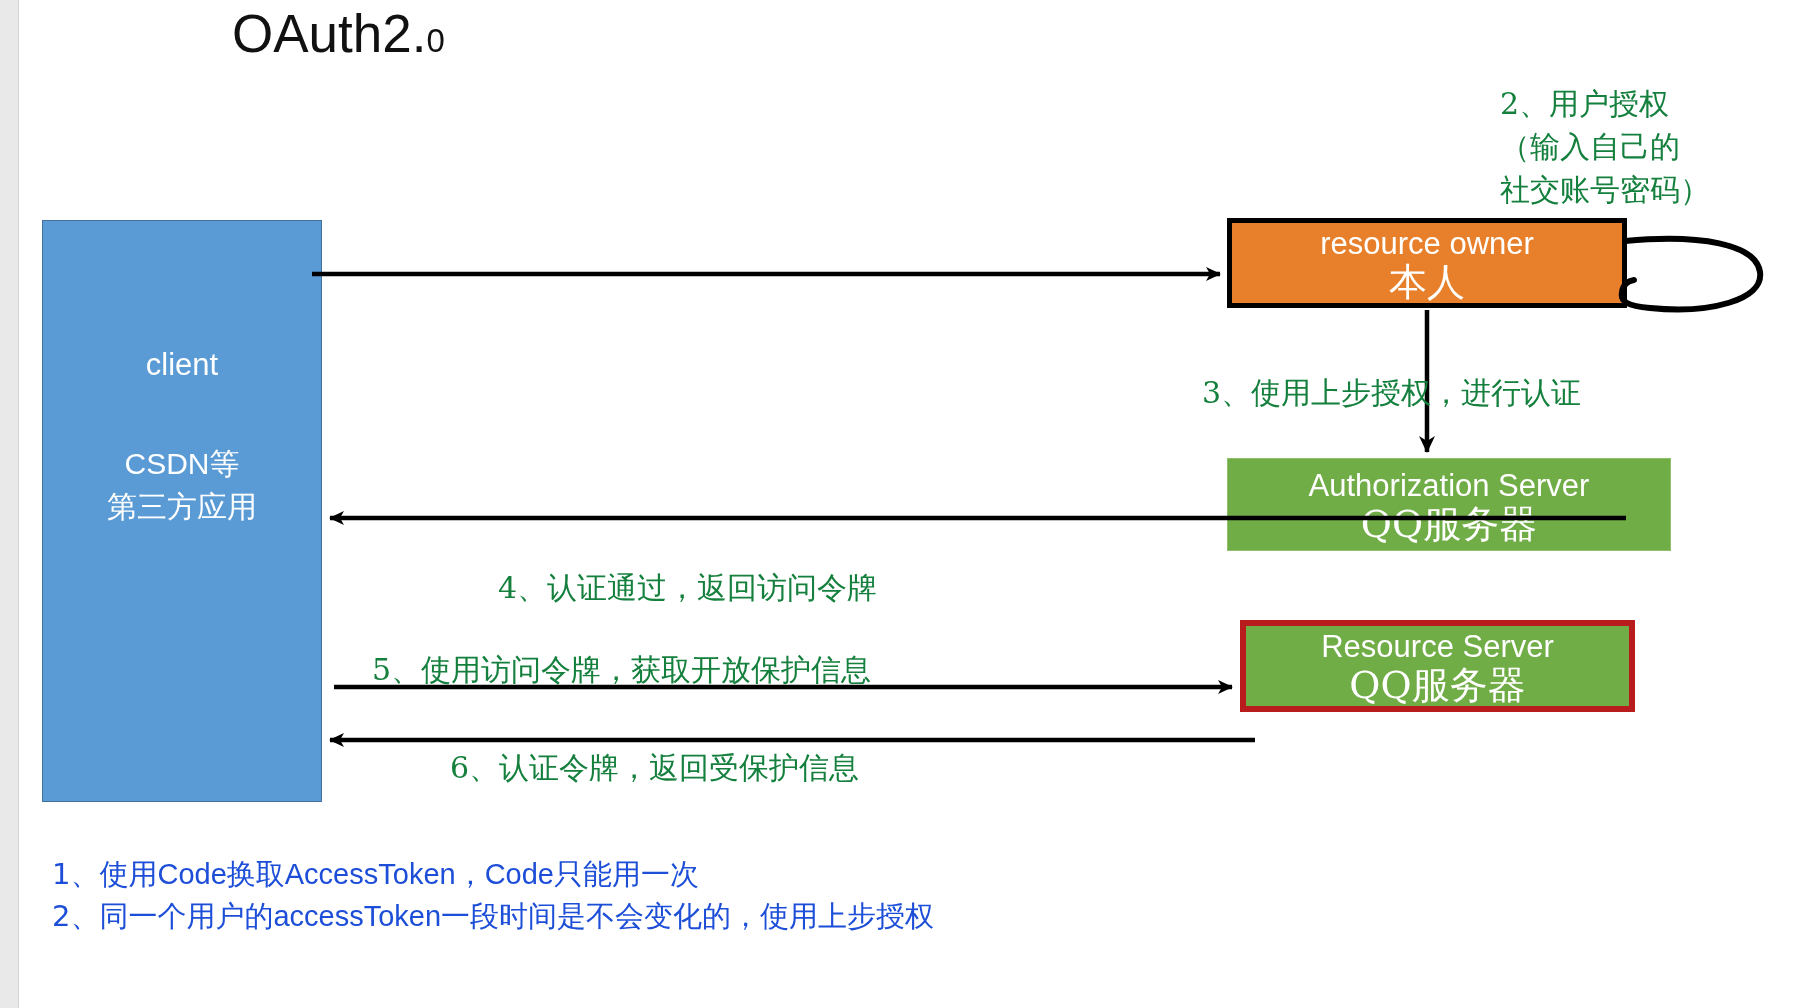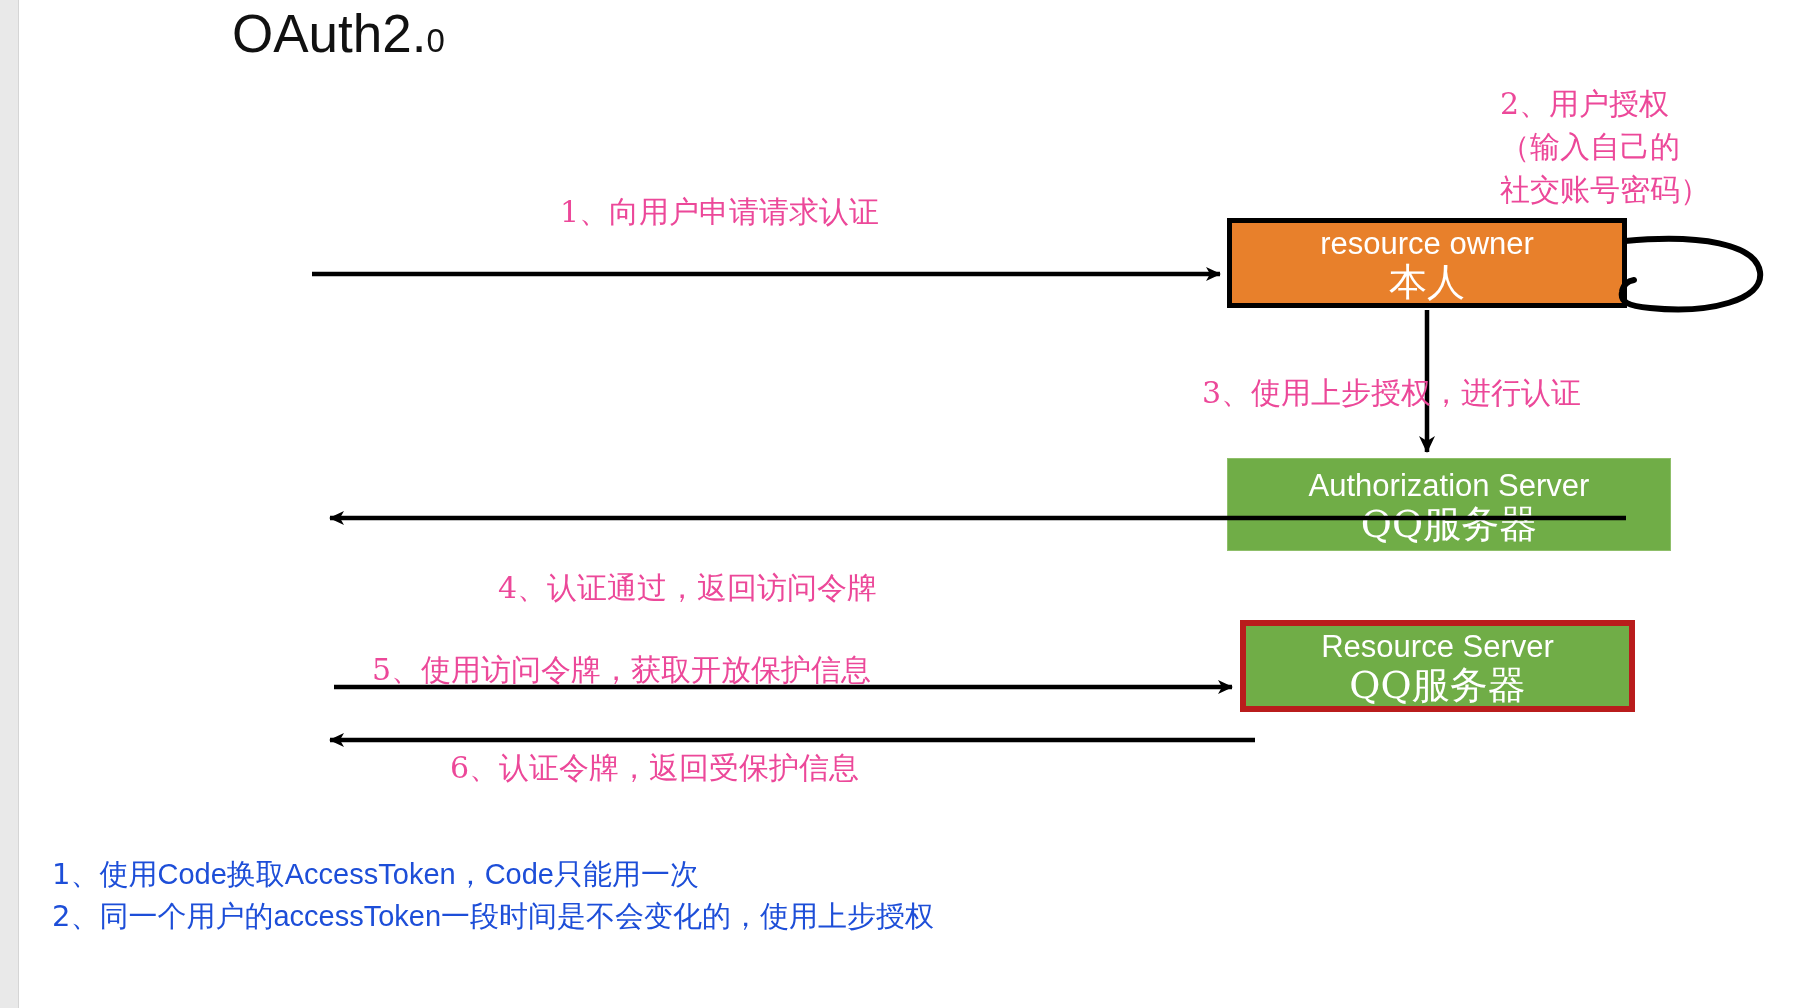--- a/index.html
+++ b/index.html
@@ -97,21 +97,21 @@
     background: #70ad47;
     border: 6px solid #b91c1c;
   }
 
   
   .label-cn {
     position: absolute;
     font-family: "DejaVu Serif", "Liberation Serif", serif;
     font-size: 30px;
     line-height: 40px;
-    color: #ec4899;
+    color: #15803d;
     white-space: pre;
   }
   #label-step1 { left: 560px; top: 192px; }
   #label-step2 {
     left: 1500px; top: 82px;
     line-height: 43px;
     text-align: left;
   }
   #label-step3 {
     left: 1202px; top: 372px;
@@ -146,20 +146,27 @@
 </style>
 </head>
 <body>
 
 <div id="canvas">
 
   <div id="left-margin"></div>
 
   <div id="title"><span>OAuth2.</span><span class="small">0</span></div>
 
+  <div id="client-box" class="box">
+    <div class="en">client</div>
+    <div class="cn-group">
+      <div class="cn-mix"><span class="lat">CSDN</span><span class="han">等</span></div>
+      <div class="cn-mix"><span class="han">第三方应用</span></div>
+    </div>
+  </div>
 
   <div id="resource-owner-box" class="box">
     <div class="en">resource owner</div>
     <div class="cn">本人</div>
   </div>
 
   <div id="auth-server-box" class="box">
     <div class="en">Authorization Server</div>
     <div class="cn">QQ服务器</div>
   </div>
@@ -188,21 +195,20 @@
 
     <line x1="1427" y1="310" x2="1427" y2="452" stroke="#000000" stroke-width="4.5" marker-end="url(#ah-down)"></line>
 
     <line x1="1626" y1="518" x2="330" y2="518" stroke="#000000" stroke-width="4.5" marker-end="url(#ah-left)"></line>
 
     <line x1="334" y1="687" x2="1232" y2="687" stroke="#000000" stroke-width="4.5" marker-end="url(#ah-right)"></line>
 
     <line x1="1255" y1="740" x2="330" y2="740" stroke="#000000" stroke-width="4.5" marker-end="url(#ah-left)"></line>
   </svg>
 
-  <div id="label-step1" class="label-cn">1、向用户申请请求认证</div>
   <div id="label-step2" class="label-cn">2、用户授权
 （输入自己的
 社交账号密码）</div>
   <div id="label-step3" class="label-cn">3、使用上步授权，进行认证</div>
   <div id="label-step4" class="label-cn">4、认证通过，返回访问令牌</div>
   <div id="label-step5" class="label-cn">5、使用访问令牌，获取开放保护信息</div>
   <div id="label-step6" class="label-cn">6、认证令牌，返回受保护信息</div>
 
   <div id="note1" class="note"><span class="han">1、使用</span><span class="lat">Code</span><span class="han">换取</span><span class="lat">AccessToken</span><span class="han">，</span><span class="lat">Code</span><span class="han">只能用一次</span></div>
 

